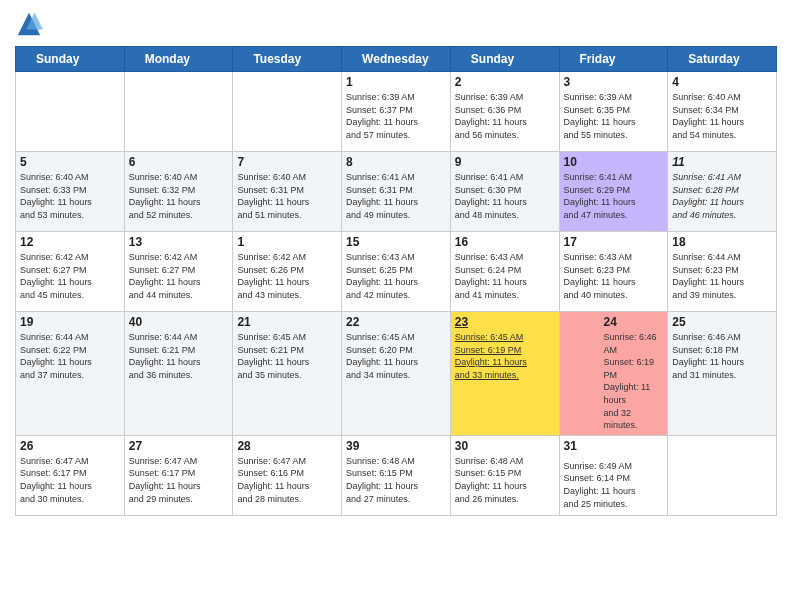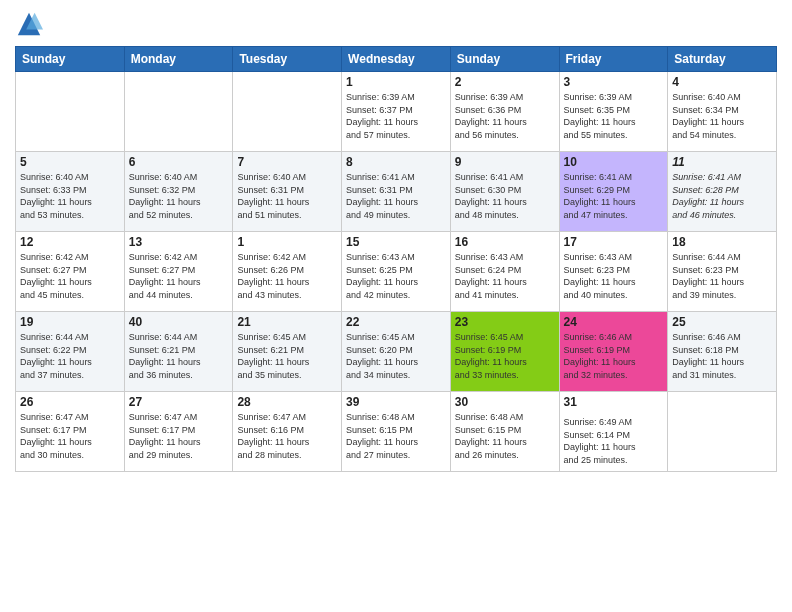--- a/index.html
+++ b/index.html
@@ -56,21 +56,21 @@
     .calendar {
       width: 100%;
       border-collapse: collapse;
       border: 1px solid #ccc;
     }
     .calendar th {
       background: #2a6db5;
       color: #fff;
       font-size: 12px;
       font-weight: bold;
-      padding: 5px 6px;
+      padding: 5px 20px;
       text-align: left;
       border: 1px solid #1e5a9e;
     }
     .calendar td {
       border: 1px solid #ccc;
       vertical-align: top;
       padding: 3px 4px;
       width: 108px;
       height: 80px;
       background: #fff;
@@ -287,28 +287,28 @@
 Daylight: 11 hours
 and 35 minutes.</div>
           </td>
           <td style="background: rgb(242, 245, 248);">
             <span class="day-number">22</span>
             <div class="day-info" style="white-space: pre-line;">Sunrise: 6:45 AM
 Sunset: 6:20 PM
 Daylight: 11 hours
 and 34 minutes.</div>
           </td>
-          <td style="background: #84cc16;">
+          <td style="background: #fde047; text-decoration: underline;">
             <span class="day-number">23</span>
             <div class="day-info" style="white-space: pre-line;">Sunrise: 6:45 AM
 Sunset: 6:19 PM
 Daylight: 11 hours
 and 33 minutes.</div>
           </td>
-          <td style="background: #ec4899;">
+          <td style="background: #fca5a5; padding-left: 44px;">
             <span class="day-number">24</span>
             <div class="day-info" style="white-space: pre-line;">Sunrise: 6:46 AM
 Sunset: 6:19 PM
 Daylight: 11 hours
 and 32 minutes.</div>
           </td>
           <td style="background: rgb(242, 245, 248);">
             <span class="day-number">25</span>
             <div class="day-info" style="white-space: pre-line;">Sunrise: 6:46 AM
 Sunset: 6:18 PM

